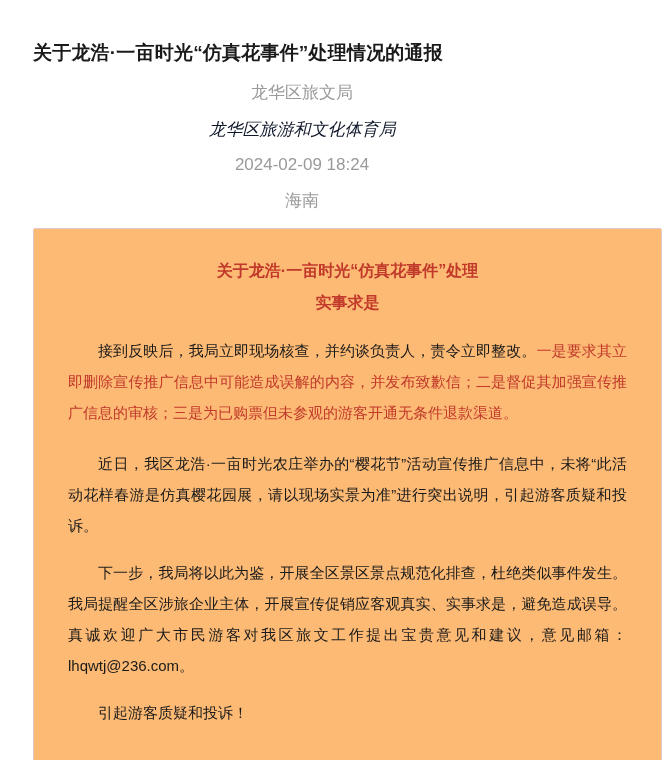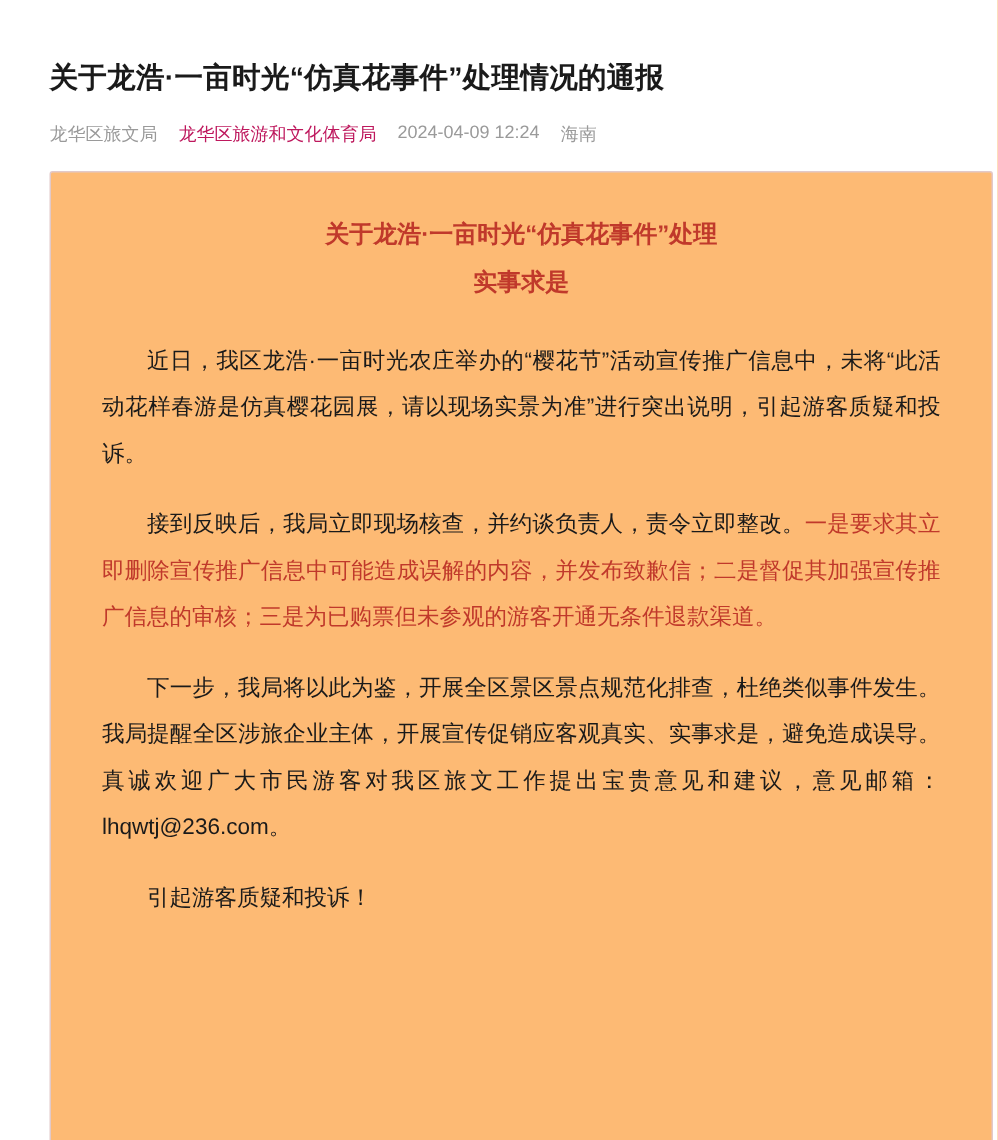--- a/index.html
+++ b/index.html
@@ -25,30 +25,32 @@
   .headline {
     font-size: 19px;
     font-weight: bold;
     color: #1a1a1a;
     line-height: 28px;
     letter-spacing: 0.2px;
     margin: 4px 0 0 0;
   }
   .meta {
     margin-top: 14px;
-    font-size: 12px;
+    font-size: 17px;
     color: #9a9a9a;
     display: flex;
-    align-items: flex-start;
+    align-items: center;
     gap: 14px;
     white-space: nowrap;
+    flex-direction: column;
   }
   .meta .source-link {
-    color: #be185d;
+    color: #0f172a;
     cursor: pointer;
+    font-style: italic;
   }
   .meta .plain {
     color: #9a9a9a;
   }
   .article-card {
     margin-top: 16px;
     border: 1px solid #e2c9c9;
     border-radius: 2px;
     box-sizing: border-box;
     width: 629px;
@@ -103,37 +105,37 @@
 </head>
 <body>
 
 <div class="page">
 
   <h1 class="headline">关于龙浩·一亩时光“仿真花事件”处理情况的通报</h1>
 
   <div class="meta">
     <span class="plain">龙华区旅文局</span>
     <span class="source-link">龙华区旅游和文化体育局</span>
-    <span class="plain">2024-04-09 12:24</span>
+    <span class="plain">2024-02-09 18:24</span>
     <span class="plain">海南</span>
   </div>
 
   <div class="article-card">
 
     <div class="doc-title">
       <span>关于龙浩·一亩时光“仿真花事件”处理</span>
       <span class="line2">实事求是</span>
     </div>
 
+    <p class="body">
+      <span>接到反映后，我局立即现场核查，并约谈负责人，责令立即整改。</span><span class="em-red">一是要求其立即删除宣传推广信息中可能造成误解的内容，并发布致歉信；二是督促其加强宣传推广信息的审核；三是为已购票但未参观的游客开通无条件退款渠道。</span>
+    </p>
+
     <p class="body first">
       <span>近日，我区龙浩·一亩时光农庄举办的“樱花节”活动宣传推广信息中，未将“此活动花样春游是仿真樱花园展，请以现场实景为准”进行突出说明，引起游客质疑和投诉。</span>
-    </p>
-
-    <p class="body">
-      <span>接到反映后，我局立即现场核查，并约谈负责人，责令立即整改。</span><span class="em-red">一是要求其立即删除宣传推广信息中可能造成误解的内容，并发布致歉信；二是督促其加强宣传推广信息的审核；三是为已购票但未参观的游客开通无条件退款渠道。</span>
     </p>
 
     <p class="body">
       <span>下一步，我局将以此为鉴，开展全区景区景点规范化排查，杜绝类似事件发生。我局提醒全区涉旅企业主体，开展宣传促销应客观真实、实事求是，避免造成误导。真诚欢迎广大市民游客对我区旅文工作提出宝贵意见和建议，意见邮箱：lhqwtj@236.com。</span>
     </p>
 
     <p class="body thanks">引起游客质疑和投诉！</p>
 
 
   </div>

